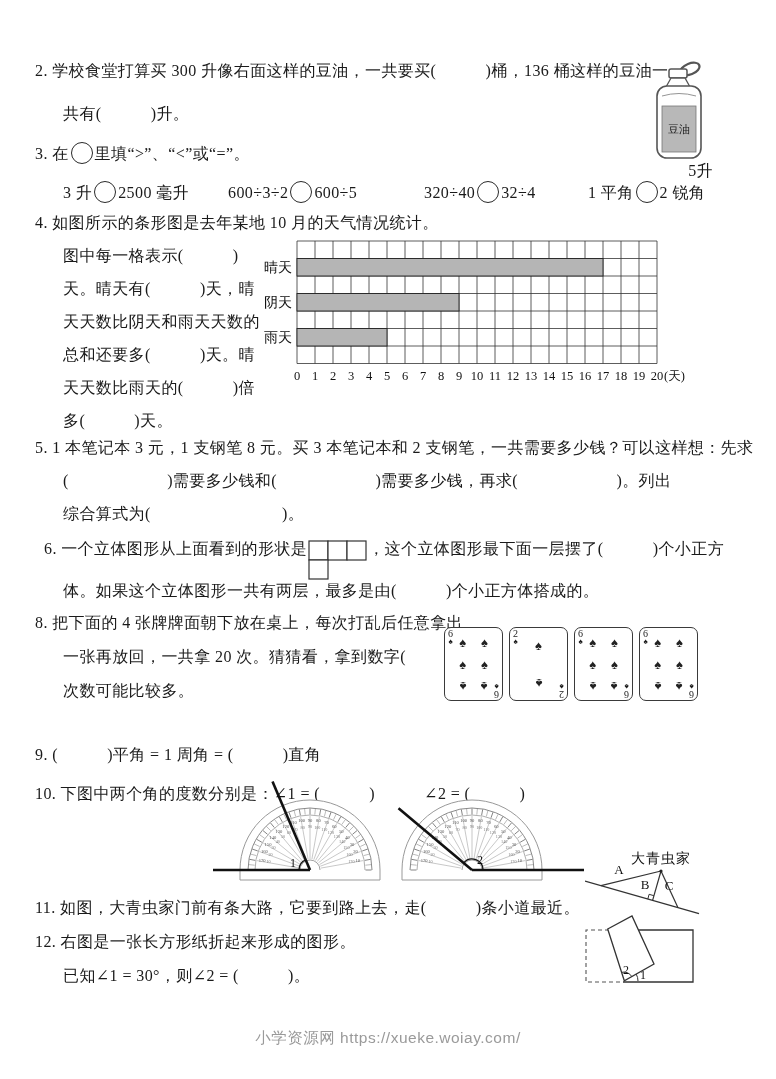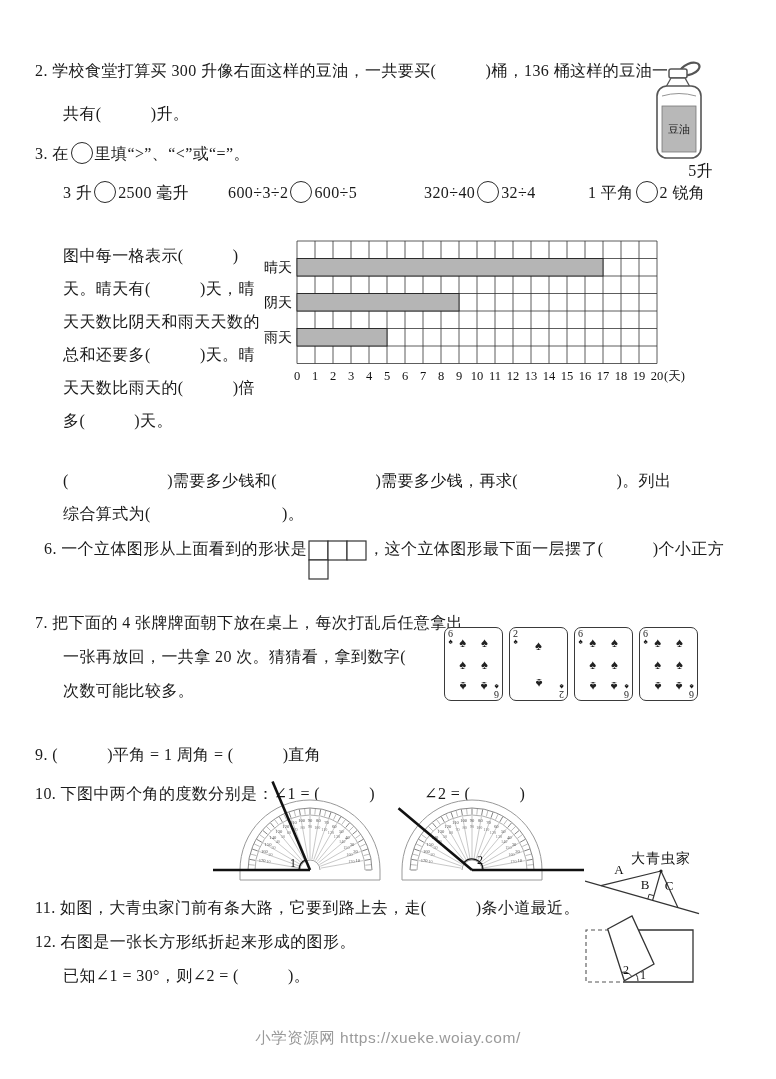--- a/index.html
+++ b/index.html
@@ -41,20 +41,21 @@
   </svg>
   <div class="t" style="left:645px;top:160px;width:68px;text-align:right">5升</div>
 
   <div class="t" style="left:35px;top:142px"><span>3. 在</span><span class="circ"></span><span>里填“&gt;”、“&lt;”或“=”。</span></div>
 
   <div class="t" style="left:63px;top:181px"><span>3 升</span><span class="circ"></span><span>2500 毫升</span></div>
   <div class="t" style="left:228px;top:181px"><span>600÷3÷2</span><span class="circ"></span><span>600÷5</span></div>
   <div class="t" style="left:424px;top:181px"><span>320÷40</span><span class="circ"></span><span>32÷4</span></div>
   <div class="t" style="left:588px;top:181px"><span>1 平角</span><span class="circ"></span><span>2 锐角</span></div>
 
+  <div class="t" style="left:35px;top:212px">4. 如图所示的条形图是去年某地 10 月的天气情况统计。</div>
   <div class="t" style="left:63px;top:245px">图中每一格表示(　　　)</div>
   <div class="t" style="left:63px;top:278px">天。晴天有(　　　)天，晴</div>
   <div class="t" style="left:63px;top:311px">天天数比阴天和雨天天数的</div>
   <div class="t" style="left:63px;top:344px">总和还要多(　　　)天。晴</div>
   <div class="t" style="left:63px;top:377px">天天数比雨天的(　　　)倍</div>
   <div class="t" style="left:63px;top:410px">多(　　　)天。</div>
 
   <div class="abs" style="left:257px;top:240px" id="chart-holder"><svg width="428" height="152" viewBox="-40 -1 428 152">
         <line x1="0" y1="0" x2="0" y2="122.5" stroke="#333" stroke-width="0.8"></line>
         <line x1="18" y1="0" x2="18" y2="122.5" stroke="#333" stroke-width="0.8"></line>
@@ -108,35 +109,37 @@
         <text x="252" y="138.5" text-anchor="middle" font-size="12.5" fill="#111">14</text>
         <text x="270" y="138.5" text-anchor="middle" font-size="12.5" fill="#111">15</text>
         <text x="288" y="138.5" text-anchor="middle" font-size="12.5" fill="#111">16</text>
         <text x="306" y="138.5" text-anchor="middle" font-size="12.5" fill="#111">17</text>
         <text x="324" y="138.5" text-anchor="middle" font-size="12.5" fill="#111">18</text>
         <text x="342" y="138.5" text-anchor="middle" font-size="12.5" fill="#111">19</text>
         <text x="360" y="138.5" text-anchor="middle" font-size="12.5" fill="#111">20</text>
         <text x="367" y="138.5" font-size="12.5" fill="#111">(天)</text>
       </svg></div>
 
+  <div class="t" style="left:35px;top:437px">5. 1 本笔记本 3 元，1 支钢笔 8 元。买 3 本笔记本和 2 支钢笔，一共需要多少钱？可以这样想：先求</div>
   <div class="t" style="left:63px;top:470px">(　　　　　　)需要多少钱和(　　　　　　)需要多少钱，再求(　　　　　　)。列出</div>
   <div class="t" style="left:63px;top:503px">综合算式为(　　　　　　　　)。</div>
 
   <div class="t flexline" style="left:35px;top:536px">
     <span>6. 一个立体图形从上面看到的形状是</span>
     <svg width="59" height="40" viewBox="0 0 59 40" style="margin:4px 1px -18px 1px">
       <rect x="1" y="1" width="19" height="19" fill="#fff" stroke="#333" stroke-width="1.2"></rect>
       <rect x="20" y="1" width="19" height="19" fill="#fff" stroke="#333" stroke-width="1.2"></rect>
       <rect x="39" y="1" width="19" height="19" fill="#fff" stroke="#333" stroke-width="1.2"></rect>
       <rect x="1" y="20" width="19" height="19" fill="#fff" stroke="#333" stroke-width="1.2"></rect>
     </svg>
     <span>，这个立体图形最下面一层摆了(　　　)个小正方</span>
   </div>
-
-  <div class="t" style="left:35px;top:612px">7. 把下面的 4 张牌牌面朝下放在桌上，每次打乱后任意拿出</div>
+  <div class="t" style="left:63px;top:580px">体。如果这个立体图形一共有两层，最多是由(　　　)个小正方体搭成的。</div>
+
+  <div class="t" style="left:35px;top:612px">8. 把下面的 4 张牌牌面朝下放在桌上，每次打乱后任意拿出</div>
   <div class="t" style="left:63px;top:646px">一张再放回，一共拿 20 次。猜猜看，拿到数字(　　　)的</div>
   <div class="t" style="left:63px;top:680px">次数可能比较多。</div>
   <div class="cards" id="cards-holder">
       <div class="card">
         <div class="cidx">6<b>♠</b></div>
         <span class="pip" style="left:31%;top:19%">♠</span>
         <span class="pip" style="left:69%;top:19%">♠</span>
         <span class="pip" style="left:31%;top:50%">♠</span>
         <span class="pip" style="left:69%;top:50%">♠</span>
         <span class="pip flip" style="left:31%;top:81%">♠</span>

